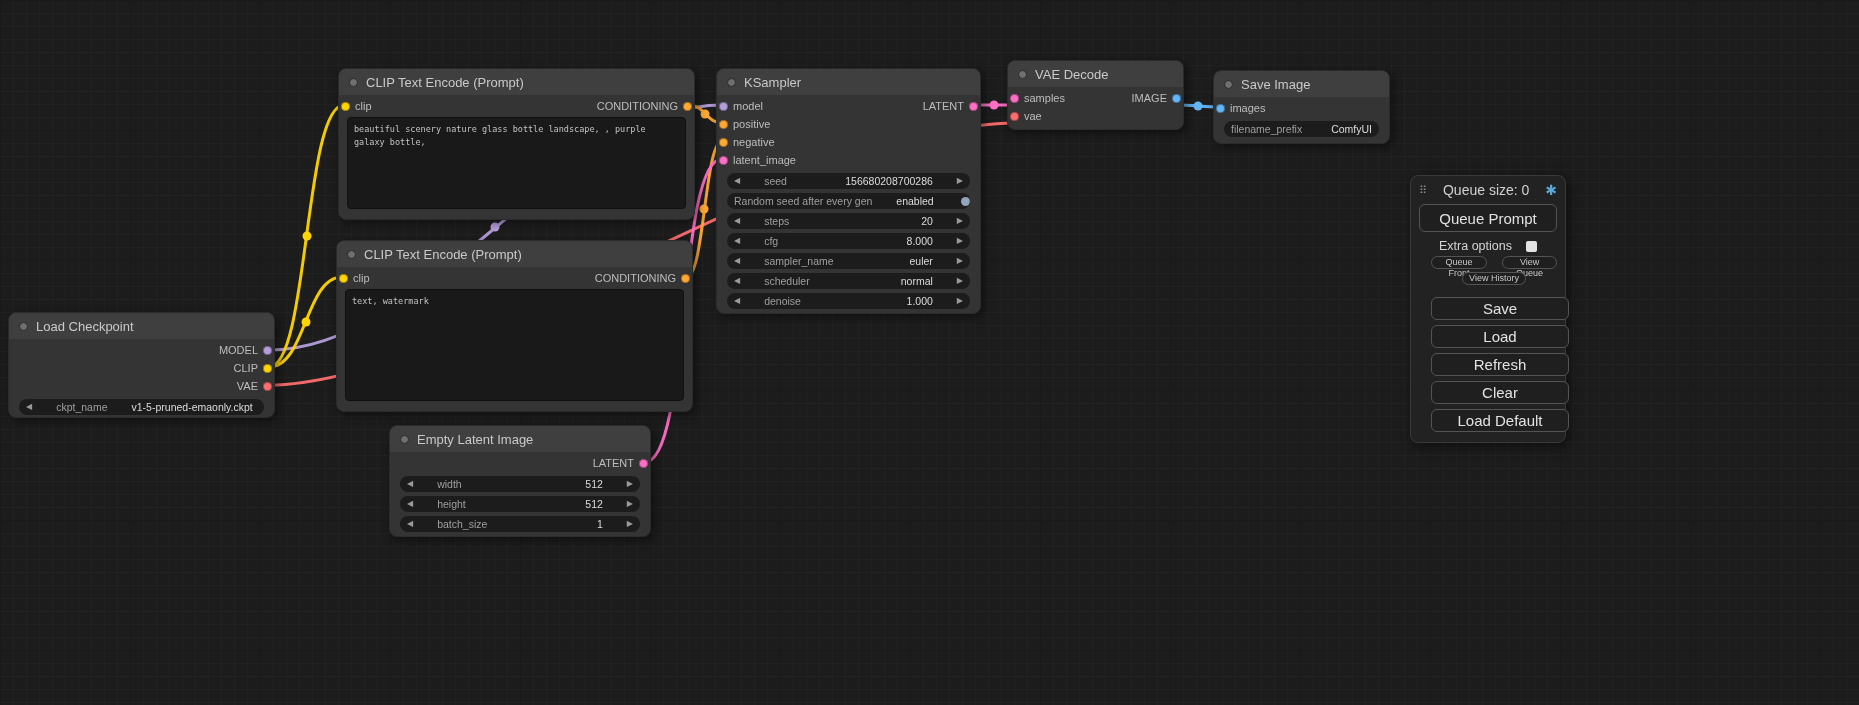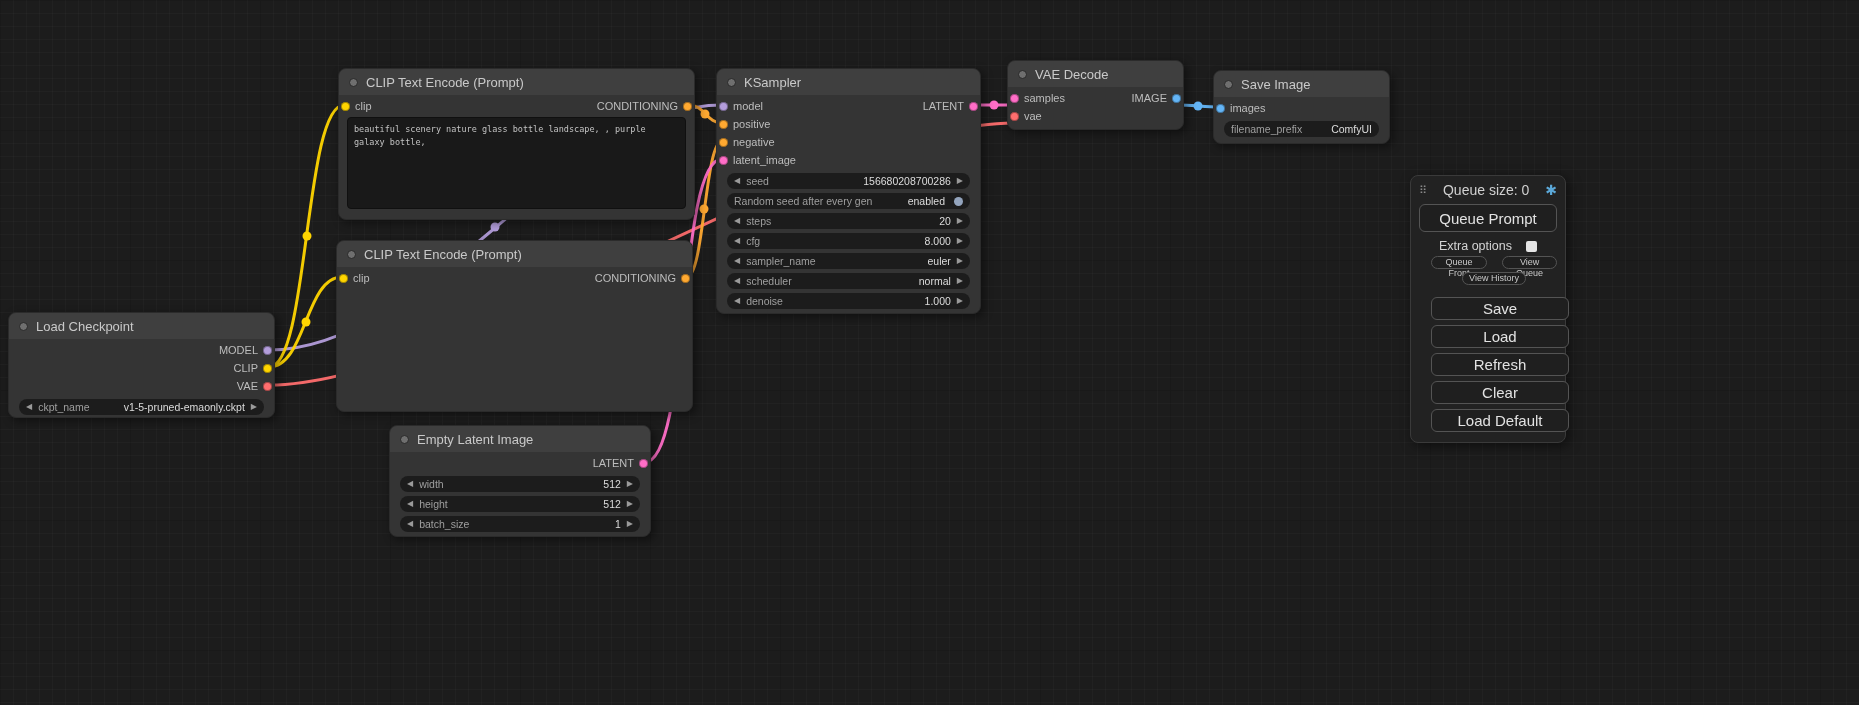--- a/index.html
+++ b/index.html
@@ -43,21 +43,21 @@
   .dot-model  { background: #B39DDB; }
   .dot-clip   { background: #FFD500; }
   .dot-vae    { background: #FF6E6E; }
   .dot-cond   { background: #FFA931; }
   .dot-latent { background: #FF6EC7; }
   .dot-image  { background: #64B5F6; }
 
   .widget {
     height: 16px; margin: 4px 10px;
     background: #1c1c1c; border-radius: 9px;
-    display: flex; align-items: center; gap: 6px;
+    display: flex; align-items: center; gap: 24px;
     padding: 0 7px; font-size: 10.5px; color: #9f9f9f;
     white-space: nowrap; overflow: hidden;
   }
   .widget .wvalue { margin-left: auto; color: #dcdcdc; }
   .widget .arrow  { color: #9a9a9a; font-size: 8px; flex: none; line-height: 1; }
   .toggle-dot { width: 9px; height: 9px; border-radius: 50%; background: #93a4bd; flex: none; margin-left: 3px; }
 
   textarea.prompt {
     display: block; width: calc(100% - 16px); margin: 2px 8px;
     background: #191919; border: 1px solid #101010; border-radius: 4px;
@@ -179,20 +179,21 @@
       <span class="slot-in">
         <span class="slot-dot dot-clip"></span>
         <span>clip</span>
       </span>
       <span class="slot-out">
         <span>CONDITIONING</span>
         <span class="slot-dot dot-cond"></span>
       </span>
     </div>
   </div>
+  <textarea class="prompt" style="height: 112px;">text, watermark</textarea>
 </div>
 
 <div class="node" style="left:389px;top:425px;width:262px;height:112px;">
   <div class="node-title">
     <span class="title-dot"></span>
     <span>Empty Latent Image</span>
   </div>
   <div class="slot-area">
     <div class="slot-row">
       <span class="slot-out">

